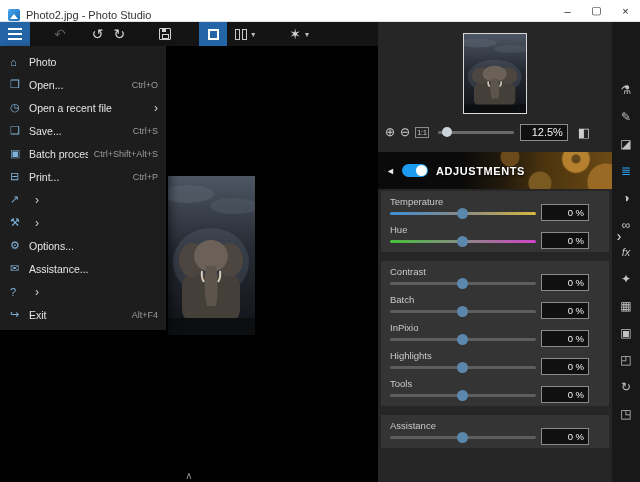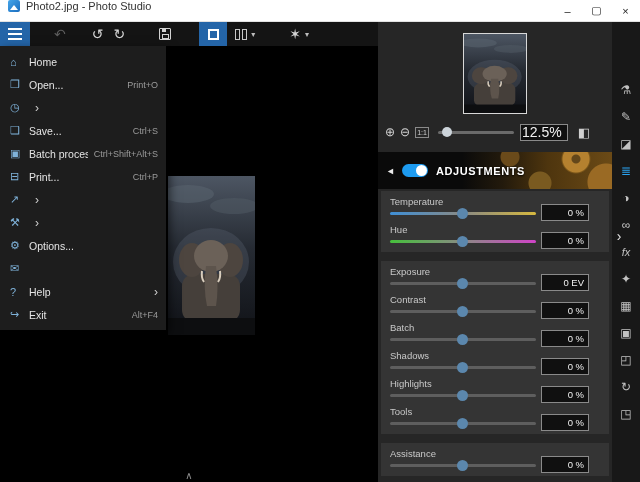--- a/index.html
+++ b/index.html
@@ -1,21 +1,21 @@
 <!DOCTYPE html>
 <html><head>
 <meta charset="utf-8">
 <style>
   html,body{margin:0;padding:0;background:#3a3a3a;}
   #app{position:relative;width:640px;height:482px;overflow:hidden;background:#000;
        font-family:"Liberation Sans",sans-serif;-webkit-font-smoothing:antialiased;}
 
   
   #titlebar{position:absolute;left:0;top:0;width:640px;height:22px;background:#ffffff;
-            display:flex;align-items:flex-start;z-index:40;border-bottom:1px solid #e2e2e2;box-sizing:border-box;}
+            display:flex;align-items:flex-end;z-index:40;border-bottom:1px solid #e2e2e2;box-sizing:border-box;}
   #appicon{width:12px;height:12px;margin:0 6px 0 8px;border-radius:2px;
            background:linear-gradient(135deg,#46a6ea,#1a6cbe);position:relative;flex:0 0 auto;}
   #appicon::after{content:"";position:absolute;left:2px;bottom:2px;border-left:4px solid transparent;
            border-right:4px solid transparent;border-bottom:5px solid #fff;}
   #wtitle{font-size:11px;color:#333;flex:1;white-space:nowrap;overflow:hidden;}
   #wcontrols{display:flex;height:100%;}
   .wbtn{width:29px;height:100%;display:flex;align-items:center;justify-content:center;
         font-size:11px;color:#222;cursor:default;}
 
   
@@ -62,21 +62,21 @@
   #rightpanel{position:absolute;left:378px;top:22px;width:234px;height:460px;background:#262626;}
   #thumbwrap{position:absolute;left:0;right:0;top:11px;display:flex;justify-content:center;}
   #thumb{width:62px;height:79px;border:1px solid #d8d8d8;display:block;background:#000;}
   #zoomrow{position:absolute;left:7px;right:6px;top:100px;height:20px;display:flex;align-items:center;}
   .zicon{color:#cfcfcf;font-size:12px;margin-right:5px;line-height:1;}
   .zicon.ratio{font-size:7px;border:1px solid #8a8a8a;padding:1px 1px;color:#cfcfcf;}
   #zoomslider{position:relative;width:76px;height:14px;margin:0 6px 0 4px;}
   .ztrack{position:absolute;left:0;right:0;top:6px;height:3px;background:#6a6a6a;border-radius:2px;}
   .zhandle{position:absolute;top:2px;width:10px;height:10px;border-radius:50%;background:#ccd4da;}
   #zoomvalue{width:42px;height:15px;border:1px solid #8a8a8a;background:#101010;color:#f0f0f0;
-             font-size:14px;line-height:15px;text-align:center;padding-right:4px;}
+             font-size:11px;line-height:15px;text-align:right;padding-right:4px;}
   #fiticon{margin-left:10px;color:#cfcfcf;font-size:13px;line-height:1;}
 
   
   #adjheader{position:absolute;left:0;top:130px;width:234px;height:37px;display:flex;align-items:center;
     background:
       radial-gradient(circle at 198px 7px, rgba(0,0,0,.45) 0 4px, transparent 5px),
       radial-gradient(circle at 198px 7px, #b5812f 0 13px, #7a5518 14px, transparent 15px),
       radial-gradient(circle at 228px 30px, #9a6a24 0 18px, transparent 19px),
       radial-gradient(circle at 162px 31px, #7a5a20 0 11px, transparent 12px),
       radial-gradient(circle at 132px 5px, #6a4a1a 0 9px, transparent 10px),
@@ -182,29 +182,30 @@
   <div id="canvas">
     <svg id="photo" viewBox="0 0 87 159" preserveAspectRatio="none">
         <use href="#escene"></use>
       </svg>
     <div id="bottomchev">∧</div>
   </div>
 
   <div id="menu">
       <div class="mitem">
         <span class="mi">⌂</span>
-        <span class="ml">Home</span>
+        <span class="ml">Photo</span>
       </div>
       <div class="mitem">
         <span class="mi">❒</span>
         <span class="ml">Open...</span>
-        <span class="ms">Print+O</span>
+        <span class="ms">Ctrl+O</span>
       </div>
       <div class="mitem">
         <span class="mi">◷</span>
+        <span class="ml">Open a recent file</span>
         <span class="subarr">›</span>
       </div>
       <div class="mitem">
         <span class="mi">❑</span>
         <span class="ml">Save...</span>
         <span class="ms">Ctrl+S</span>
       </div>
       <div class="mitem">
         <span class="mi">▣</span>
         <span class="ml">Batch process...</span>
@@ -222,24 +223,24 @@
       <div class="mitem">
         <span class="mi">⚒</span>
         <span class="subarr">›</span>
       </div>
       <div class="mitem">
         <span class="mi">⚙</span>
         <span class="ml">Options...</span>
       </div>
       <div class="mitem">
         <span class="mi">✉</span>
+        <span class="ml">Assistance...</span>
       </div>
       <div class="mitem">
         <span class="mi">?</span>
-        <span class="ml">Help</span>
         <span class="subarr">›</span>
       </div>
       <div class="mitem">
         <span class="mi">↪</span>
         <span class="ml">Exit</span>
         <span class="ms">Alt+F4</span>
       </div>
     </div>
 
   <div id="rightpanel">
@@ -278,39 +279,33 @@
           </div>
           <div class="srow">
             <span class="slabel">Hue</span>
             <div class="track" style="background: linear-gradient(90deg, rgb(70, 192, 60), rgb(138, 138, 132) 50%, rgb(208, 67, 200));"></div>
             <div class="handle" style="background: rgb(91, 135, 173);"></div>
             <div class="vbox">0 %</div>
           </div>
         </div>
         <div class="group">
           <div class="srow">
-            <span class="slabel">Exposure</span>
-            <div class="track"></div>
-            <div class="handle" style="background: rgb(91, 135, 173);"></div>
-            <div class="vbox">0 EV</div>
-          </div>
-          <div class="srow">
             <span class="slabel">Contrast</span>
             <div class="track"></div>
             <div class="handle" style="background: rgb(91, 135, 173);"></div>
             <div class="vbox">0 %</div>
           </div>
           <div class="srow">
             <span class="slabel">Batch</span>
             <div class="track"></div>
             <div class="handle" style="background: rgb(91, 135, 173);"></div>
             <div class="vbox">0 %</div>
           </div>
           <div class="srow">
-            <span class="slabel">Shadows</span>
+            <span class="slabel">InPixio</span>
             <div class="track"></div>
             <div class="handle" style="background: rgb(91, 135, 173);"></div>
             <div class="vbox">0 %</div>
           </div>
           <div class="srow">
             <span class="slabel">Highlights</span>
             <div class="track"></div>
             <div class="handle" style="background: rgb(91, 135, 173);"></div>
             <div class="vbox">0 %</div>
           </div>

